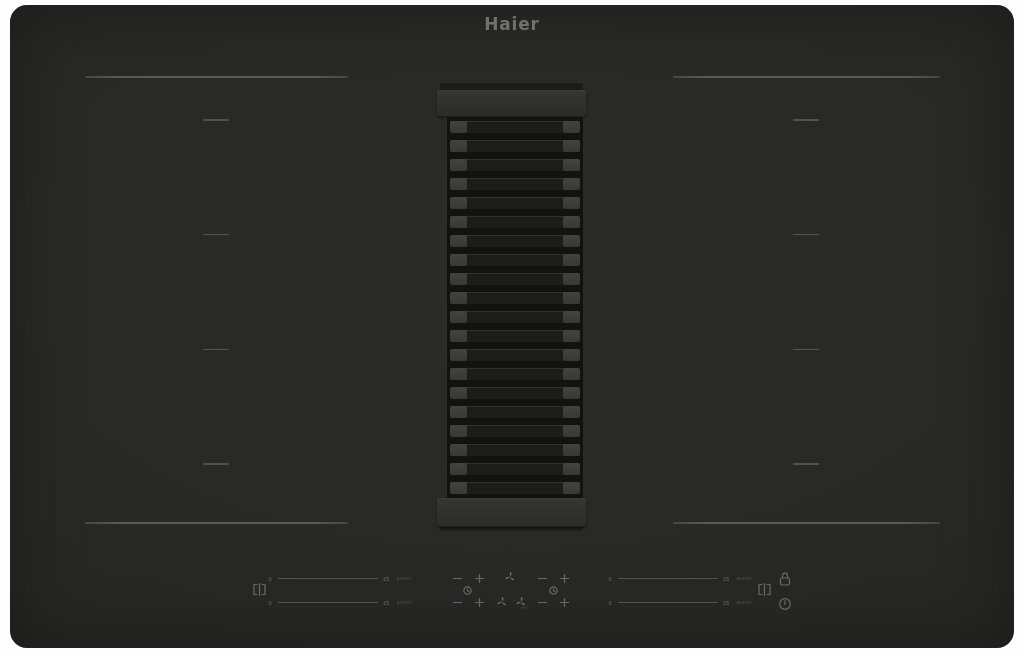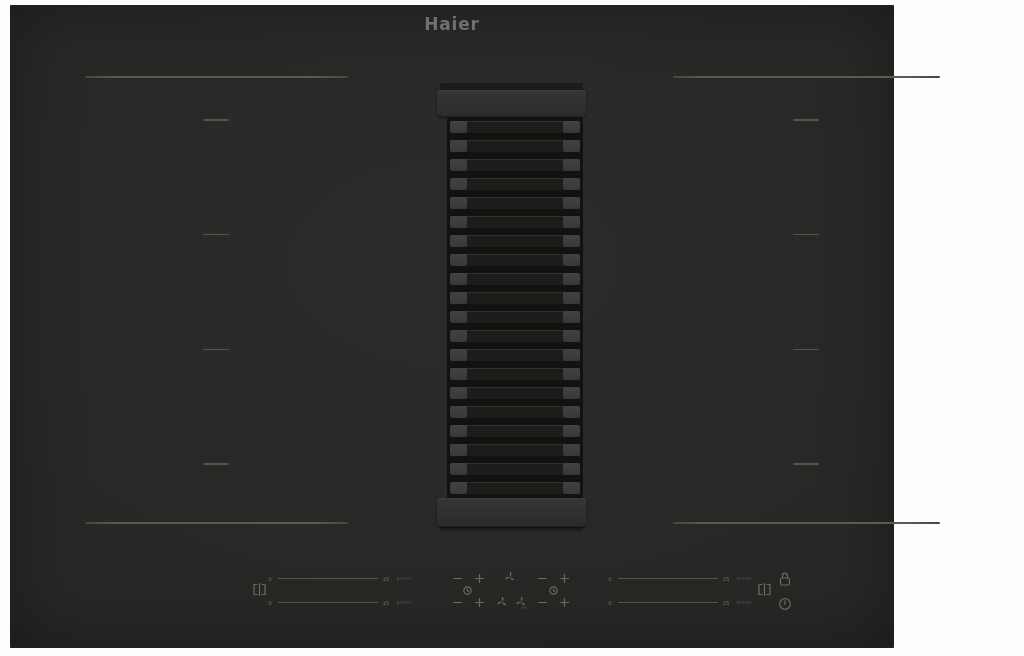--- a/index.html
+++ b/index.html
@@ -1,18 +1,18 @@
 <!DOCTYPE html>
 <html><head>
 <meta charset="utf-8">
 <style>
   html,body{margin:0;padding:0;width:1024px;height:656px;background:#fdfdfd;overflow:hidden;
             font-family:"Liberation Sans", sans-serif;}
   .stage{position:relative;width:1024px;height:656px;background:#fdfdfd;}
-  .hob{position:absolute;left:10px;top:5px;width:884px;height:643px;border-radius:1px;
+  .hob{position:absolute;left:10px;top:5px;width:1004px;height:643px;border-radius:17px;
        background:radial-gradient(130% 115% at 50% 40%, #2b2b29 0%, #272725 55%, #222220 100%);
        box-shadow:inset 0 0 70px rgba(0,0,0,.30);}
   .logo{position:absolute;left:0;right:0;top:9px;text-align:center;
         font-family:"DejaVu Sans", sans-serif;font-weight:bold;font-size:17px;
         letter-spacing:.8px;color:#707070;}
   
   .zline{position:absolute;height:1.5px;border-radius:1px;
          background:linear-gradient(90deg,#46443f,#5c5a55 12%,#5c5a55 88%,#46443f);}
   .zl-top{left:75px;top:71px;width:263px;}
   .zl-bot{left:75px;top:517px;width:263px;}

